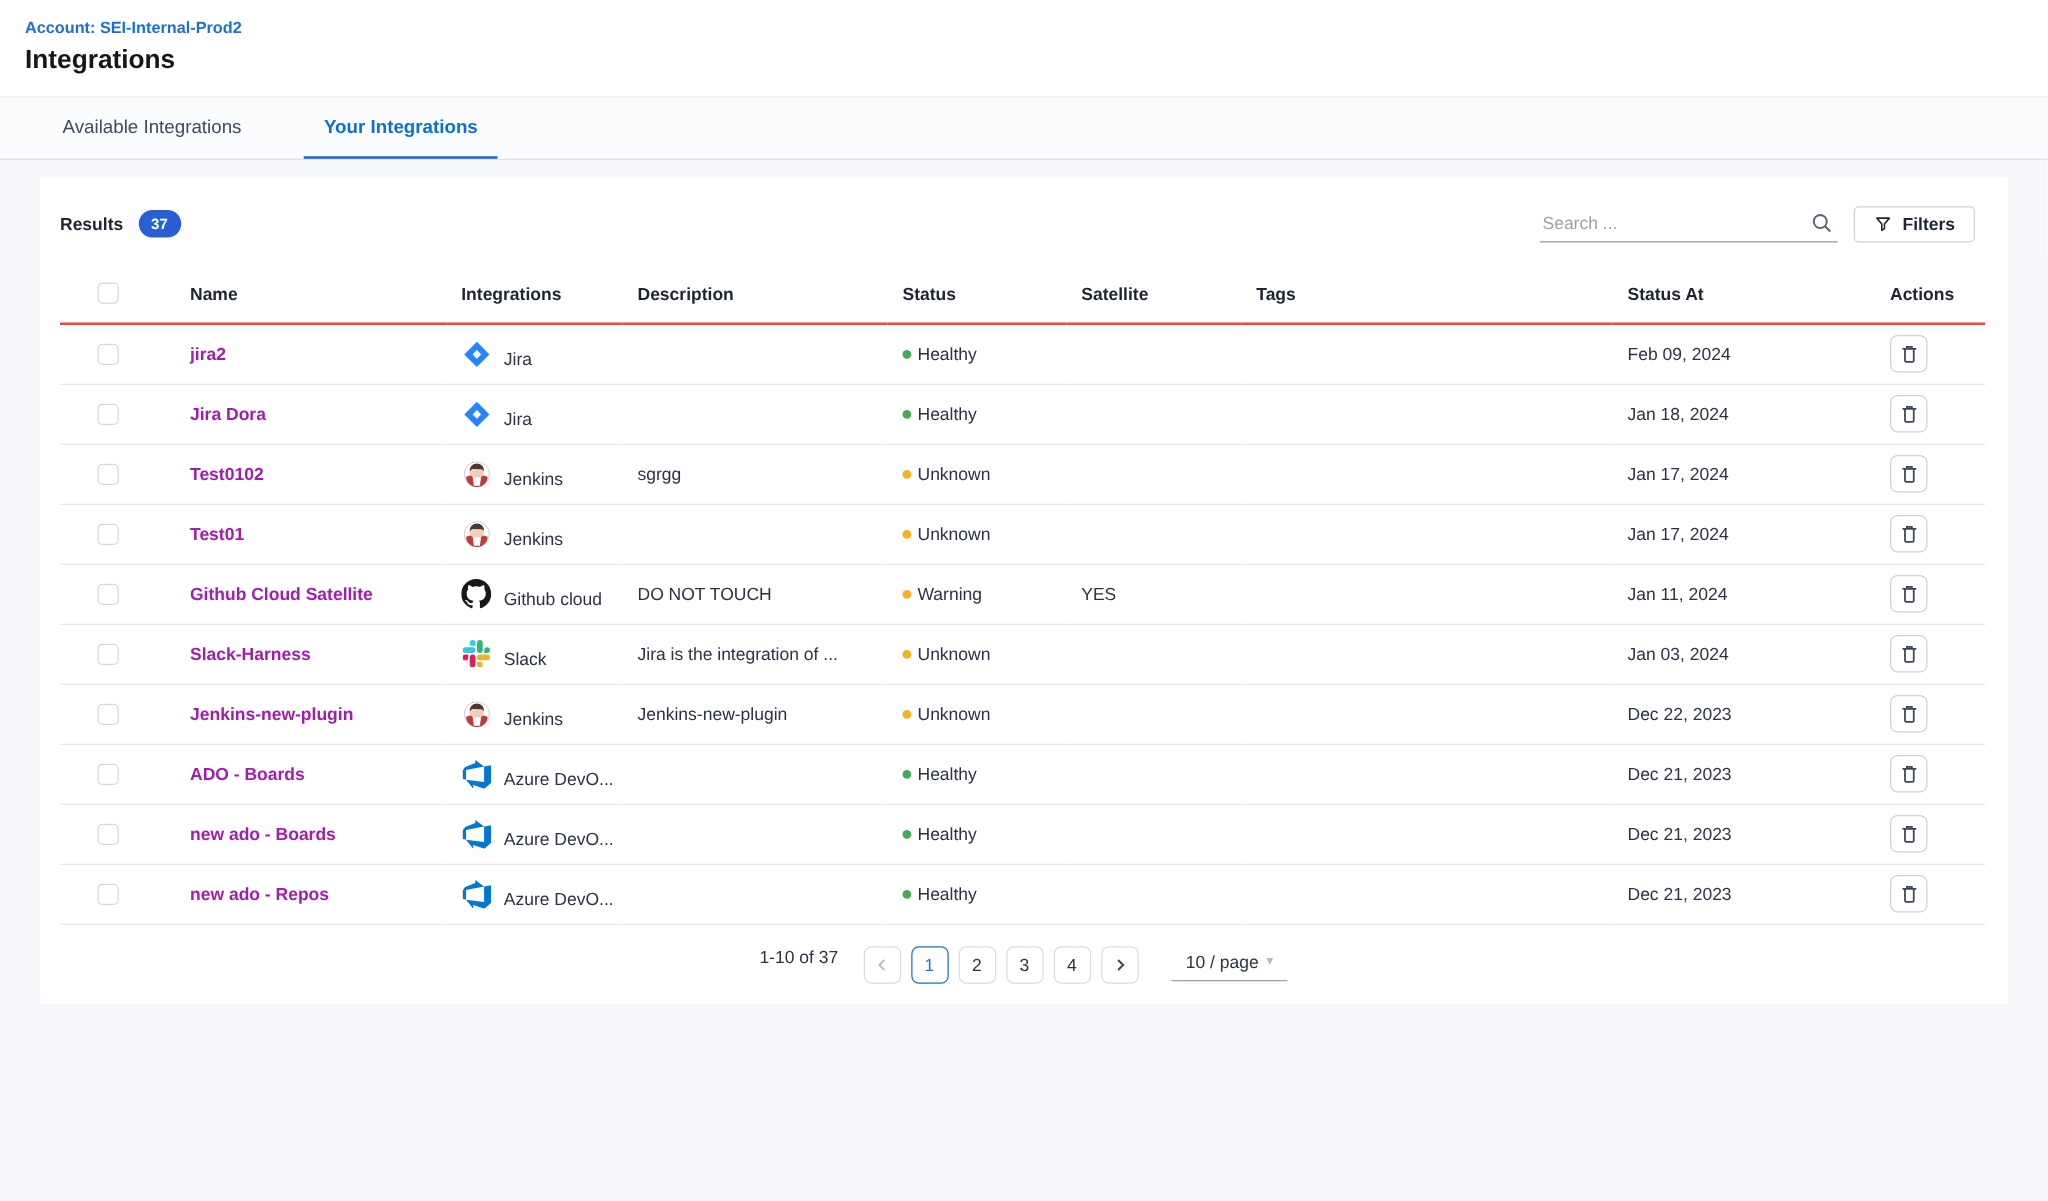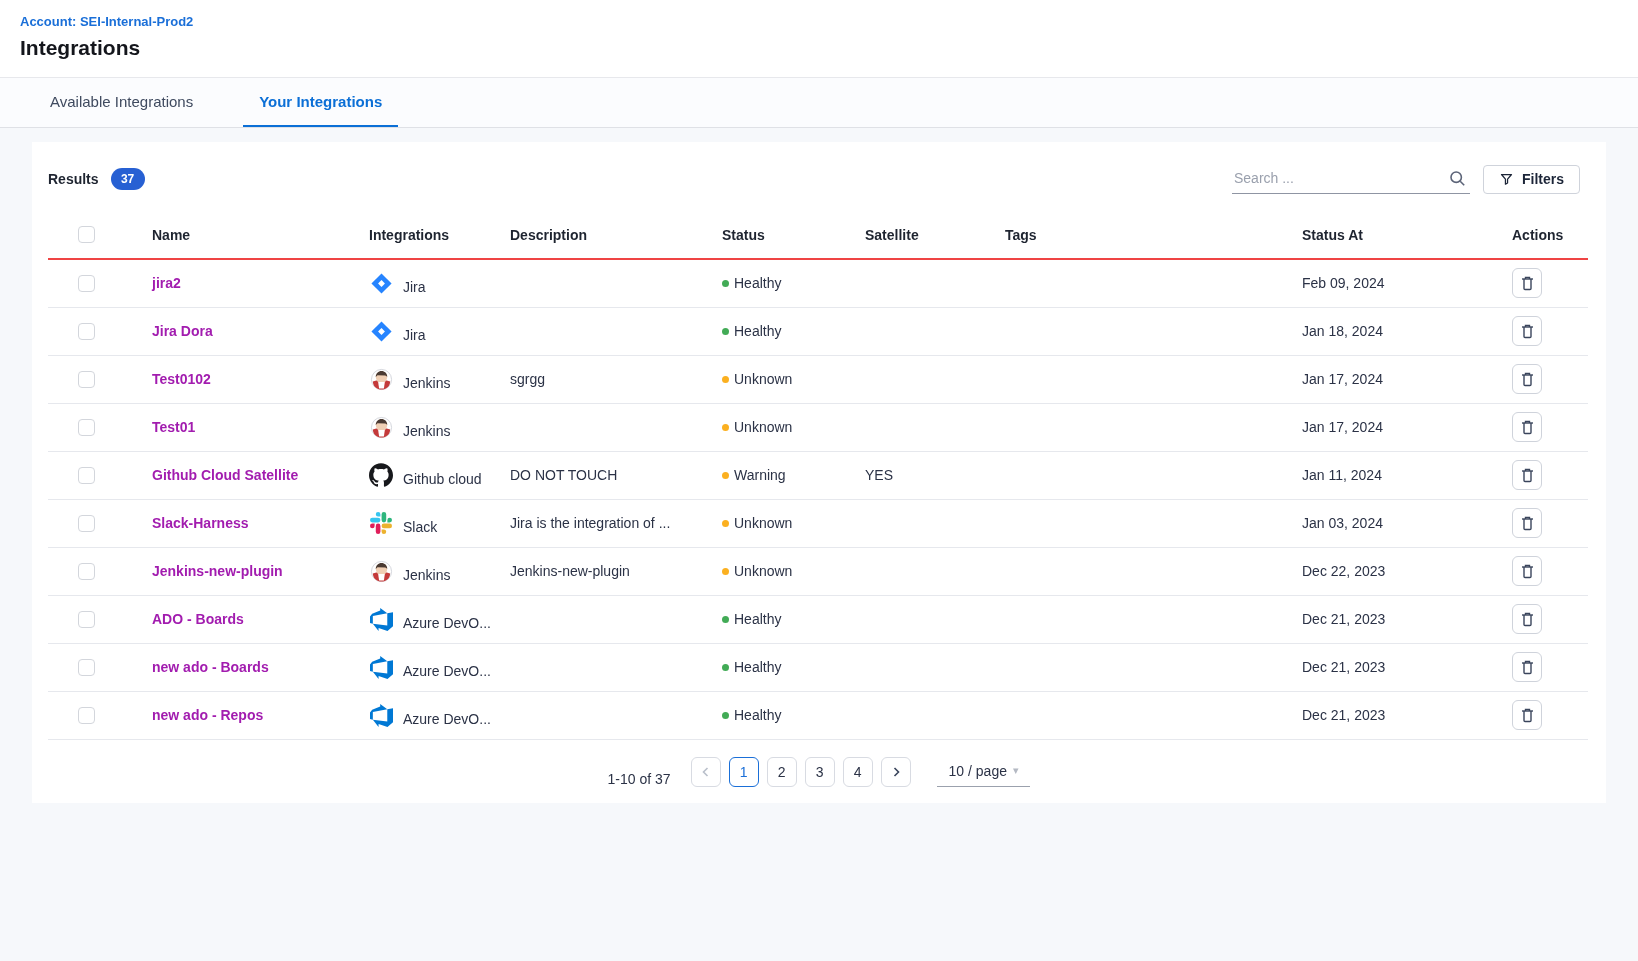--- a/index.html
+++ b/index.html
@@ -38,21 +38,21 @@
   tbody td.chk-col { padding-left:30px; }
   .checkbox { appearance:none; -webkit-appearance:none; width:17px; height:17px; border:1px solid #d3d6dc; border-radius:4px; background:#fff; cursor:pointer; display:block; }
   a.name-link { color:#a21caf; font-weight:600; text-decoration:none; cursor:pointer; }
   .app-cell { display:flex; align-items:flex-end; gap:10px; }
   .app-icon { width:24px; height:24px; display:inline-flex; align-items:center; justify-content:center; flex:0 0 auto; }
   .app-icon svg { display:block; }
   .status-cell { display:flex; align-items:center; gap:5px; }
   .status-dot { width:7px; height:7px; border-radius:50%; flex:0 0 auto; }
   .delete-btn { width:30px; height:30px; border:1px solid #cfd3db; border-radius:6px; background:#fff; display:inline-flex; align-items:center; justify-content:center; cursor:pointer; }
   
-  .pagination { display:flex; align-items:flex-end; justify-content:center; gap:8px; margin-top:17px; }
+  .pagination { display:flex; align-items:flex-start; justify-content:center; gap:8px; margin-top:17px; }
   .page-summary { font-size:14px; color:#2b3246; margin-right:12px; }
   .page-btn { min-width:30px; height:30px; border:1px solid #d8dbe2; border-radius:6px; background:#fff; display:inline-flex; align-items:center; justify-content:center; font-size:14px; color:#2b3246; cursor:pointer; font-family:inherit; }
   .page-btn.active { border-color:#1a6fd8; color:#1a6fd8; }
   .page-btn.nav-prev svg { stroke:#b9bfca; }
   .page-btn.nav-next svg { stroke:#3a455c; }
   .page-size { display:inline-flex; align-items:center; gap:6px; border-bottom:1px solid #9ba1ad; padding:4px 12px 7px; margin-left:18px; font-size:14px; color:#2b3246; cursor:pointer; }
   .caret { color:#b4b9c3; font-size:11px; }
 </style>
 </head>
 <body>

